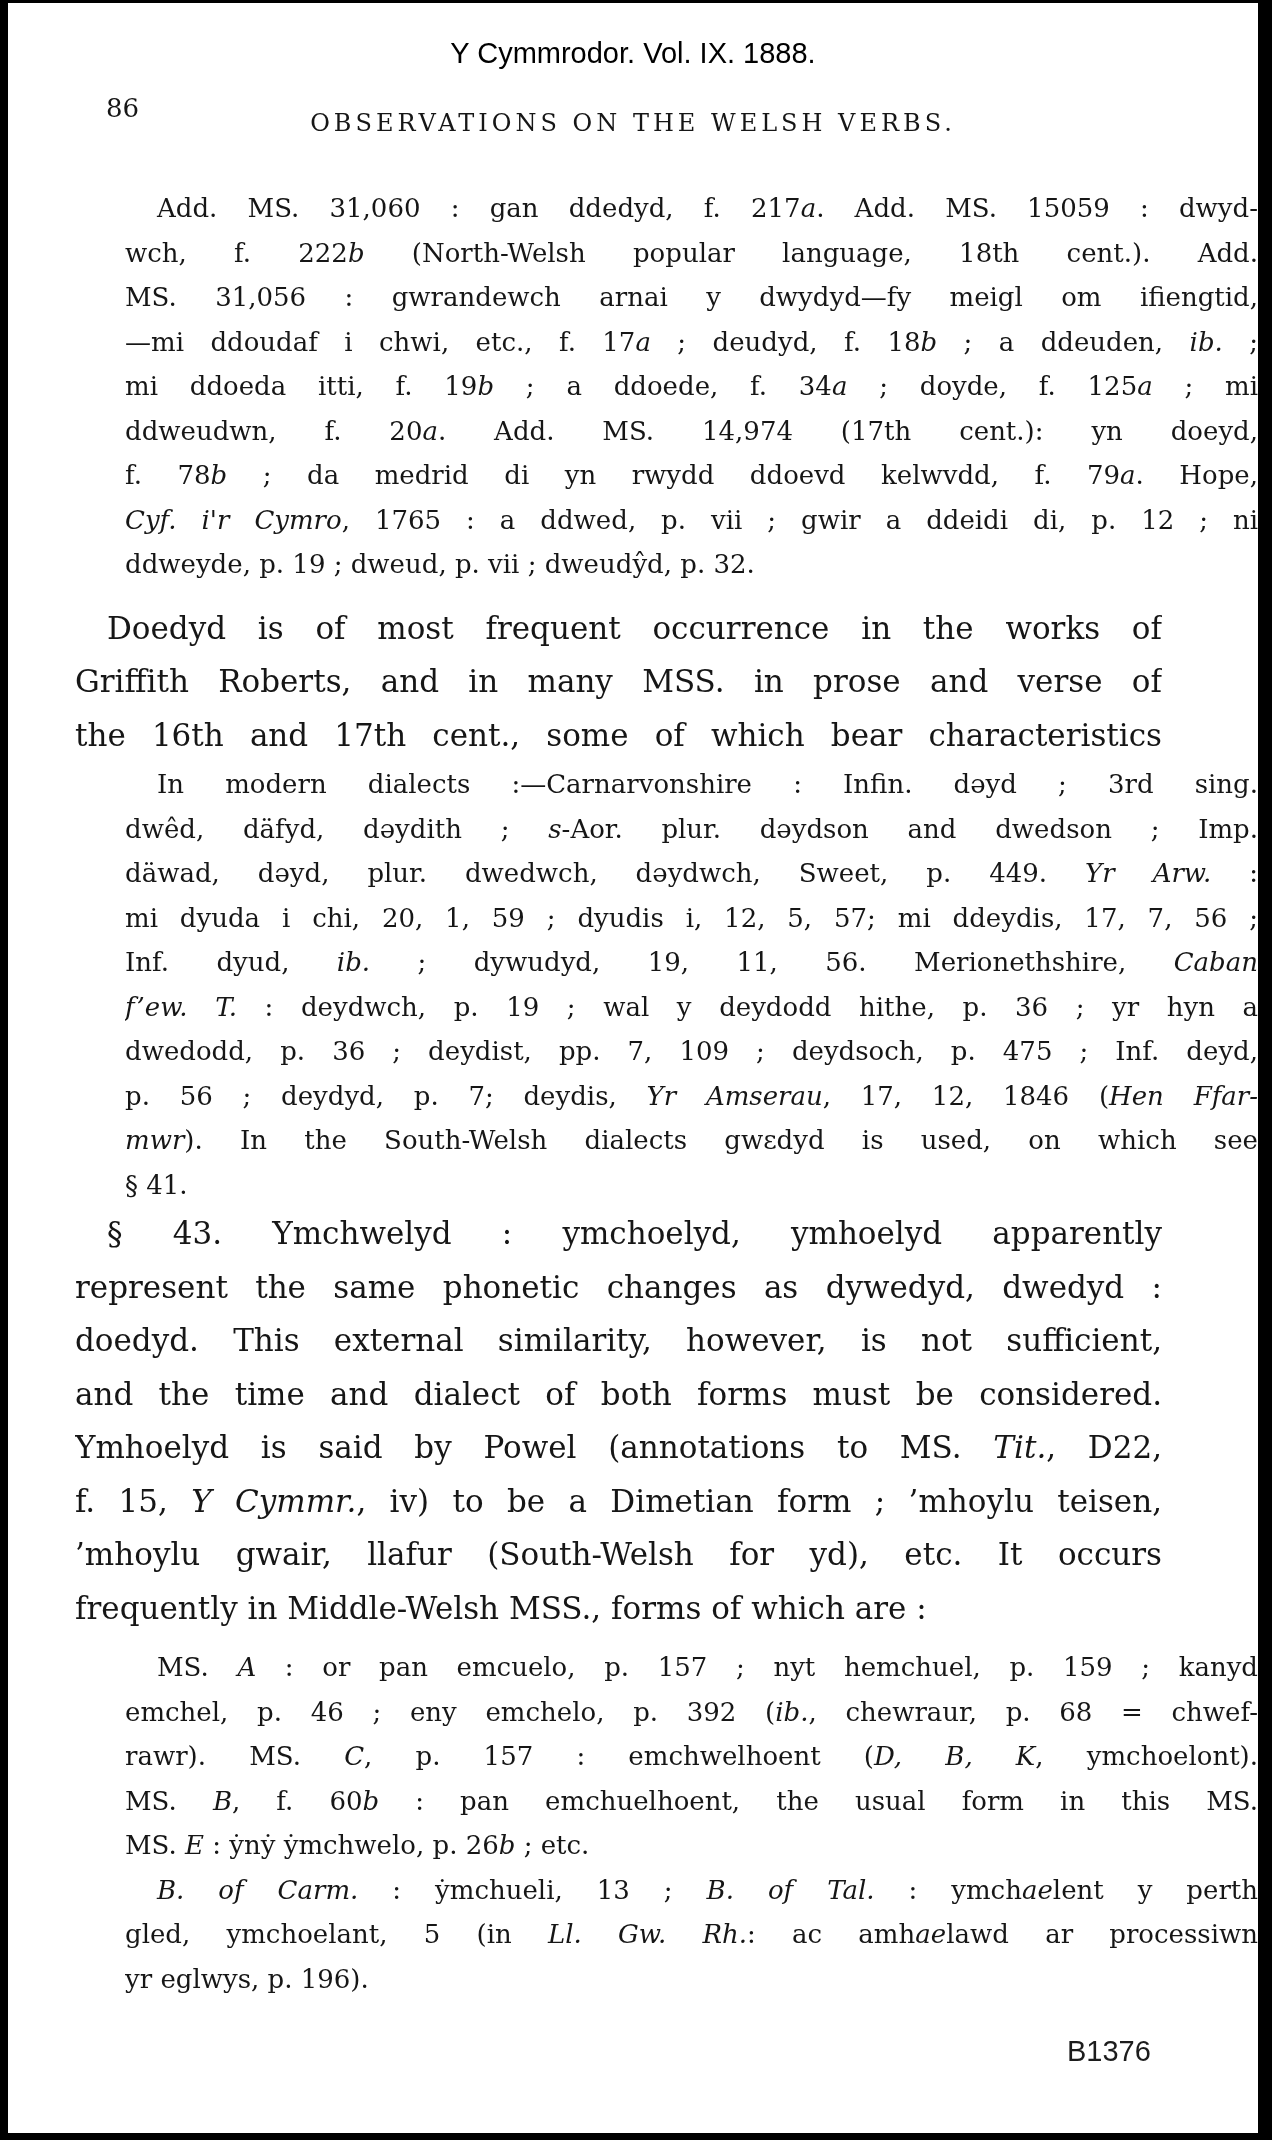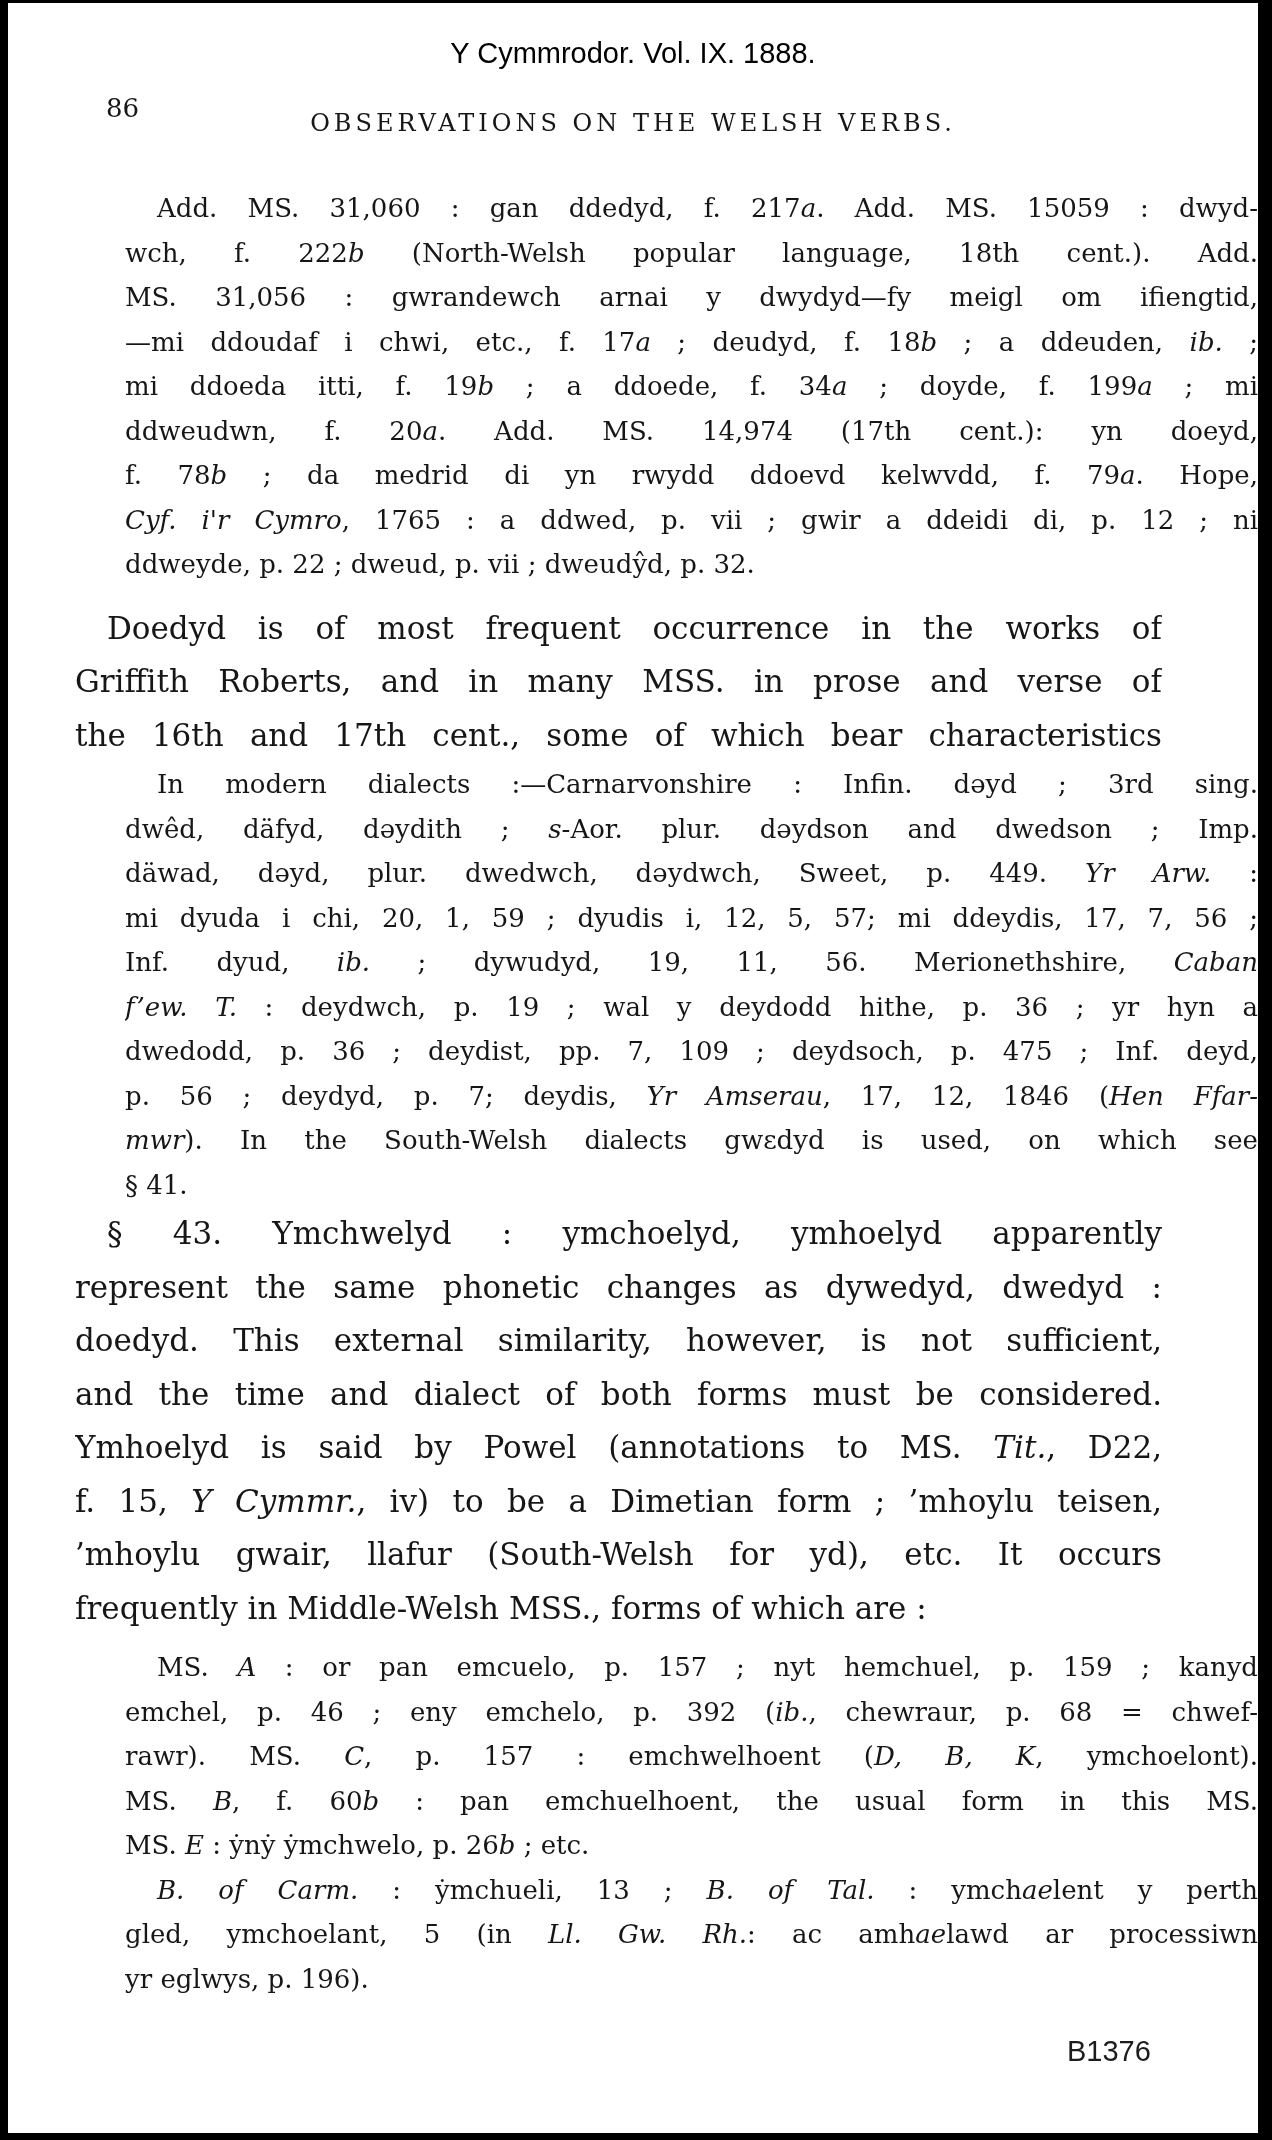--- a/index.html
+++ b/index.html
@@ -88,25 +88,25 @@
     <span class="page-number">86</span>
     <span class="running-title">OBSERVATIONS ON THE WELSH VERBS.</span>
   </div>
 
   <div class="body-text">
       <div class="para small p0">
         <div class="line first"><span>Add. MS. 31,060 : gan ddedyd, f. 217</span><span class="it">a</span><span>.  Add. MS. 15059 : dwyd-</span></div>
         <div class="line"><span>wch, f. 222</span><span class="it">b</span><span> (North-Welsh popular language, 18th cent.).  Add.</span></div>
         <div class="line"><span>MS. 31,056 : gwrandewch arnai y dwydyd—fy meigl om ifiengtid,</span></div>
         <div class="line"><span>—mi ddoudaf i chwi, etc., f. 17</span><span class="it">a</span><span> ; deudyd, f. 18</span><span class="it">b</span><span> ; a ddeuden, </span><span class="it">ib.</span><span> ;</span></div>
-        <div class="line"><span>mi ddoeda itti, f. 19</span><span class="it">b</span><span> ; a ddoede, f. 34</span><span class="it">a</span><span> ; doyde, f. 199</span><span class="it">a</span><span> ; mi</span></div>
+        <div class="line"><span>mi ddoeda itti, f. 19</span><span class="it">b</span><span> ; a ddoede, f. 34</span><span class="it">a</span><span> ; doyde, f. 125</span><span class="it">a</span><span> ; mi</span></div>
         <div class="line"><span>ddweudwn, f. 20</span><span class="it">a</span><span>.  Add. MS. 14,974 (17th cent.): yn doeyd,</span></div>
         <div class="line"><span>f. 78</span><span class="it">b</span><span> ; da medrid di yn rwydd ddoevd kelwvdd, f. 79</span><span class="it">a</span><span>.  Hope,</span></div>
         <div class="line"><span class="it">Cyf. i'r Cymro</span><span>, 1765 : a ddwed, p. vii ; gwir a ddeidi di, p. 12 ; ni</span></div>
-        <div class="line last"><span>ddweyde, p. 22 ;  dweud, p. vii ;  dweudŷd, p. 32.</span></div>
+        <div class="line last"><span>ddweyde, p. 19 ;  dweud, p. vii ;  dweudŷd, p. 32.</span></div>
       </div>
       <div class="para large p1">
         <div class="line first"><span>Doedyd is of most frequent occurrence in the works of</span></div>
         <div class="line"><span>Griffith Roberts, and in many MSS. in prose and verse of</span></div>
         <div class="line"><span>the 16th and 17th cent., some of which bear characteristics</span></div>
       </div>
       <div class="para small p2">
         <div class="line first"><span>In modern dialects :—Carnarvonshire :  Infin. dəyd ; 3rd sing.</span></div>
         <div class="line"><span>dwêd, däfyd, dəydith ; </span><span class="it">s</span><span>-Aor. plur. dəydson and dwedson ; Imp.</span></div>
         <div class="line"><span>däwad, dəyd, plur. dwedwch, dəydwch, Sweet, p. 449.  </span><span class="it">Yr Arw.</span><span> :</span></div>

